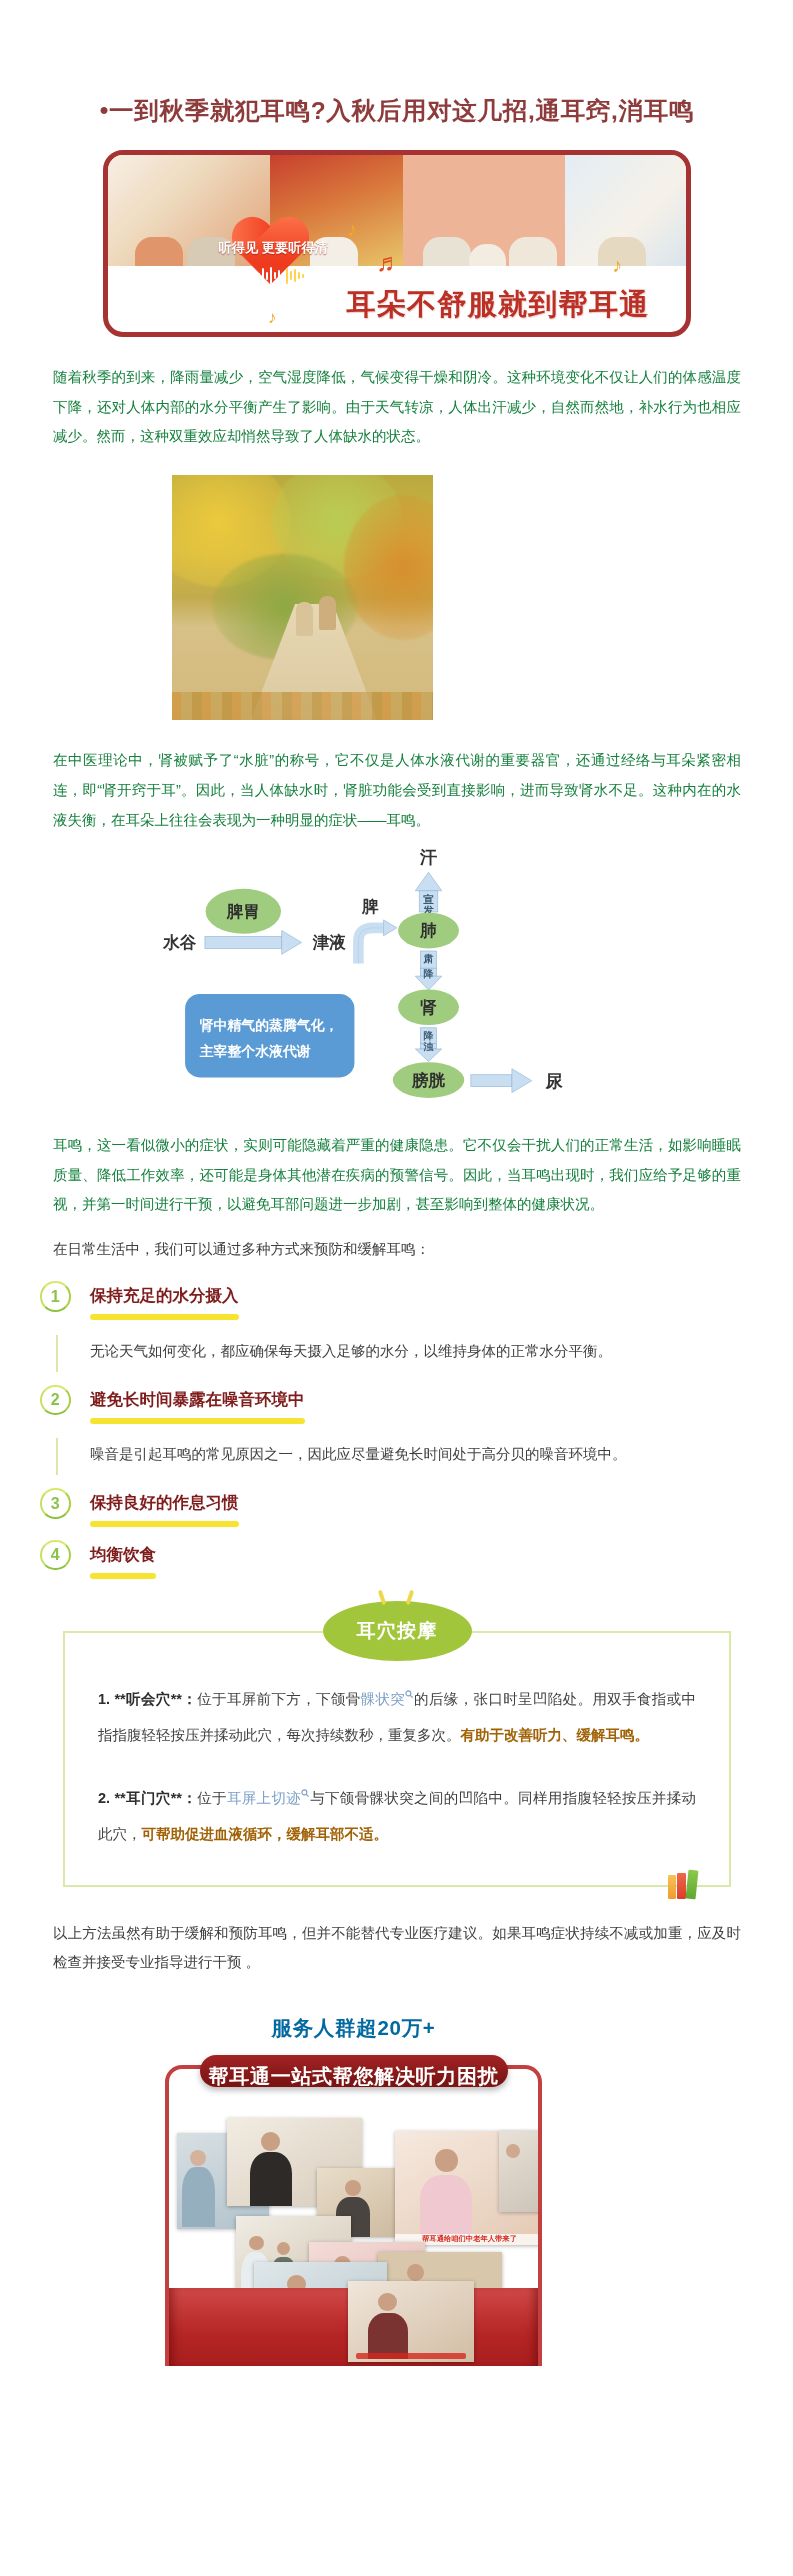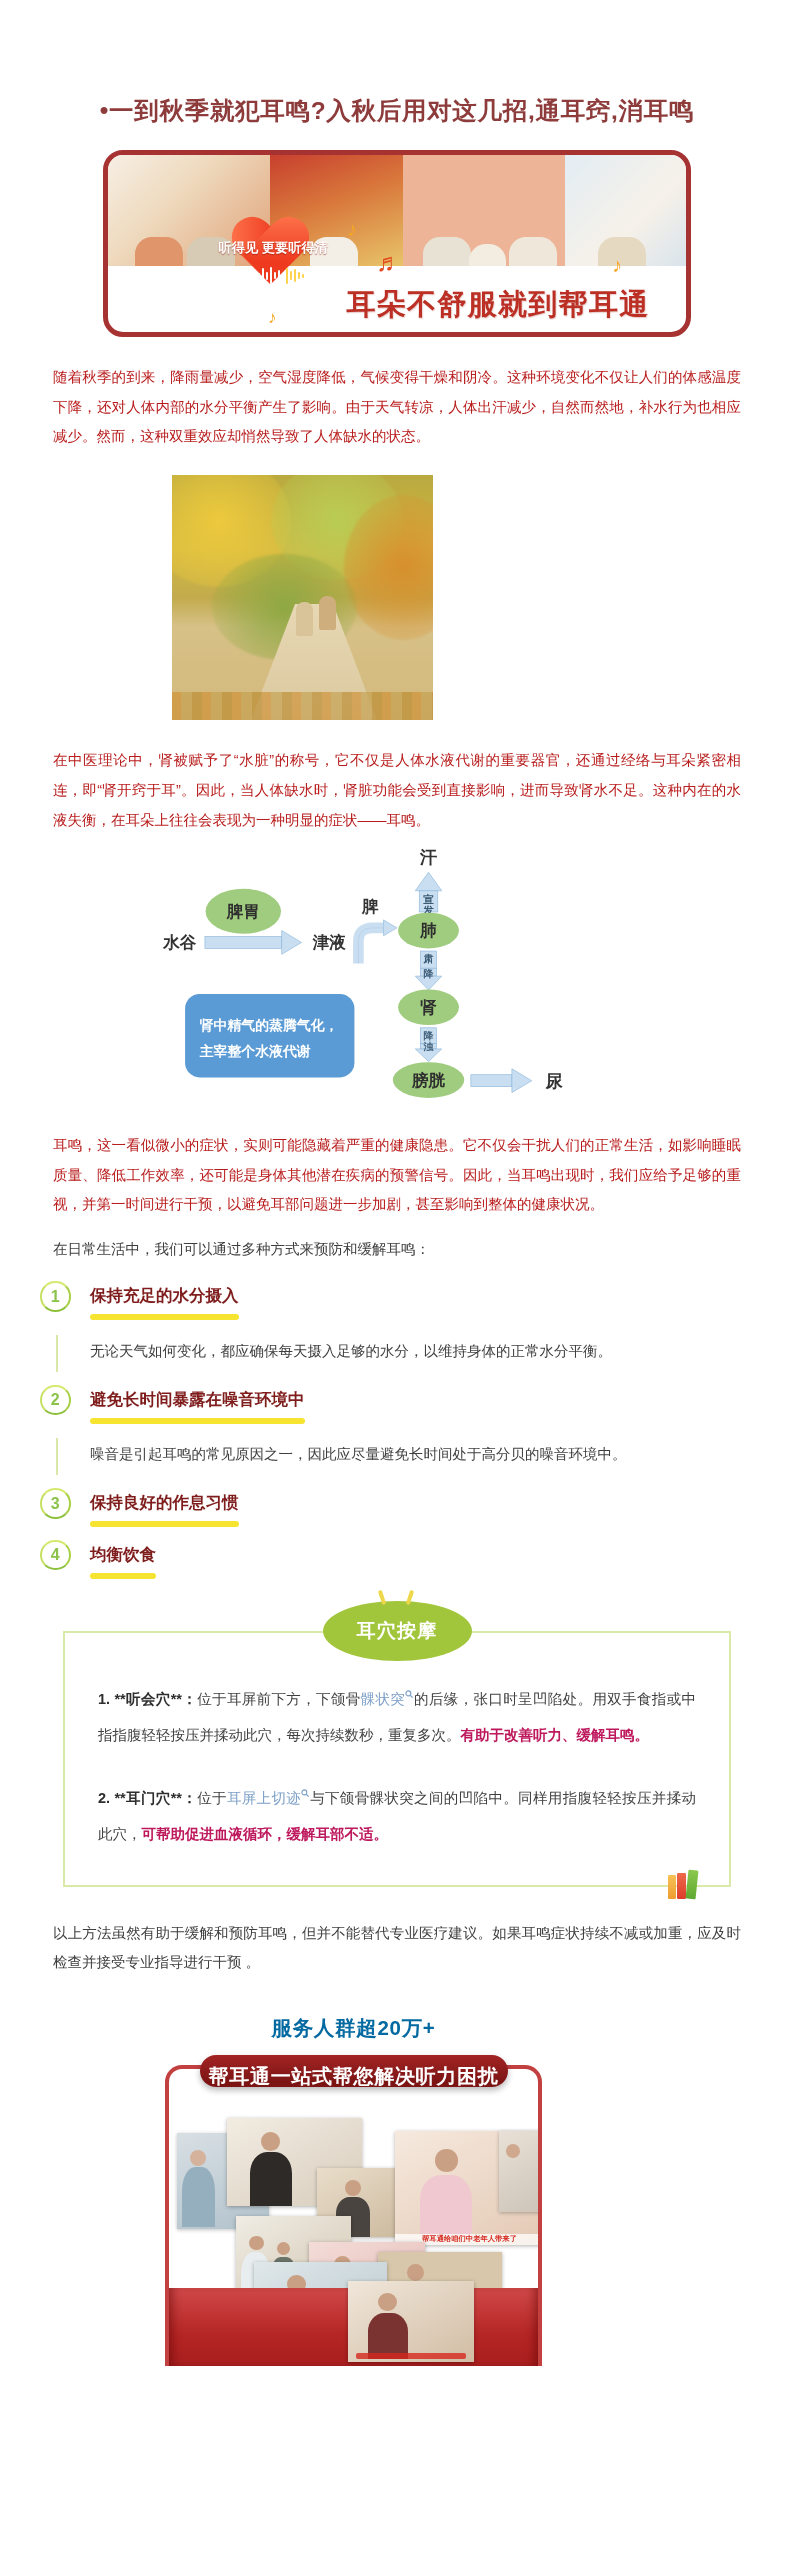--- a/index.html
+++ b/index.html
@@ -36,21 +36,21 @@
   .wave i:nth-child(7){height:17px}.wave i:nth-child(8){height:6.6px}.wave i:nth-child(9){height:12px}
   .wave i:nth-child(10){height:5.3px}.wave i:nth-child(11){height:16px}.wave i:nth-child(12){height:9.3px}
   .wave i:nth-child(13){height:13.2px}.wave i:nth-child(14){height:6.6px}.wave i:nth-child(15){height:4px}
   .wave i:nth-child(n+11){background:#ffd34d;}
   .note{position:absolute;font-weight:bold;z-index:3;}
   .n1{left:239px;top:63px;color:#f5a623;font-size:20px;}
   .n2{left:268px;top:93px;color:#e2491f;font-size:25px;}
   .n3{left:504px;top:99px;color:#f5a623;font-size:20px;}
   .n4{left:160px;top:153px;color:#f5a623;font-size:17px;}
   
-  .para{margin:26.5px 53px 0;font-size:14.5px;line-height:2.05;text-align:justify;color:#b91c1c;}
+  .para{margin:26.5px 53px 0;font-size:14.5px;line-height:2.05;text-align:justify;color:#15803d;}
   
   .autumn{width:261px;height:245px;margin:22.5px 0 0 172px;position:relative;overflow:hidden;
         background:linear-gradient(180deg,#b9a93f 0%,#d3b944 30%,#c2ab4c 50%,#d7c187 62%,#d3b87b 100%);}
   .ap-blob{position:absolute;border-radius:50%;filter:blur(1.3px);}
   .b1{left:-26.5px;top:-20px;width:145px;height:132px;background:radial-gradient(circle,#ecc93d,rgba(236,201,61,0));}
   .b2{left:99px;top:-13.2px;width:132px;height:119px;background:radial-gradient(circle,#b9cc55,rgba(185,204,85,0));}
   .b3{left:172px;top:20px;width:119px;height:145px;background:radial-gradient(circle,#d78f2e,rgba(215,143,46,0));}
   .b4{left:40px;top:79px;width:145px;height:106px;background:radial-gradient(circle,#8ea843,rgba(142,168,67,0));}
   .ap-path{position:absolute;left:79px;bottom:0;width:126px;height:116px;background:linear-gradient(180deg,#e7d8b4,#dbc89e);
         clip-path:polygon(35% 0,65% 0,100% 100%,0 100%);}
@@ -80,21 +80,21 @@
   .badge{width:149px;height:60px;margin:22.5px auto 0;background:#a2c63b;border-radius:50%;position:relative;z-index:2;
         display:flex;align-items:center;justify-content:center;color:#fff;font-size:19px;font-weight:bold;letter-spacing:1.3px;}
   .badge::before,.badge::after{content:"";position:absolute;top:-10.6px;width:4px;height:14.5px;border-radius:2.6px;background:#ecd84a;}
   .badge::before{left:57px;transform:rotate(-18deg);}
   .badge::after{left:85px;transform:rotate(18deg);}
   .green-box{margin:-30px 63px 0;border:2px solid #d8e9a8;background:#fff;position:relative;
         padding:48px 33px 32px;font-size:14.5px;line-height:2.5;text-align:justify;}
   .green-box .m-item{margin:0;}
   .green-box .m-item + .m-item{margin-top:26.5px;}
   .m-head{font-weight:bold;color:#2e2e2e;}
-  .m-bold{font-weight:bold;color:#be185d;}
+  .m-bold{font-weight:bold;color:#a16207;}
   .m-link{color:#7b9fc7;}
   .sup-q{display:inline-block;vertical-align:super;line-height:0;}
   .books{position:absolute;right:32px;bottom:-14.5px;display:flex;align-items:flex-end;}
   .books b{display:inline-block;border-radius:1.3px;margin-left:1.3px;}
   .bk1{width:8px;height:24px;background:linear-gradient(180deg,#f6c257,#ef9c2f);}
   .bk2{width:8.6px;height:26.5px;background:linear-gradient(180deg,#ec6a4a,#dd3c2a);}
   .bk3{width:10px;height:29px;background:linear-gradient(180deg,#8cc84e,#5fa832);transform:rotate(6deg);}
   
   .closing{margin:32px 53px 0;font-size:14.5px;line-height:2.05;text-align:justify;}
   .footer-sec{width:377px;margin:36px 0 0 165px;position:relative;}

